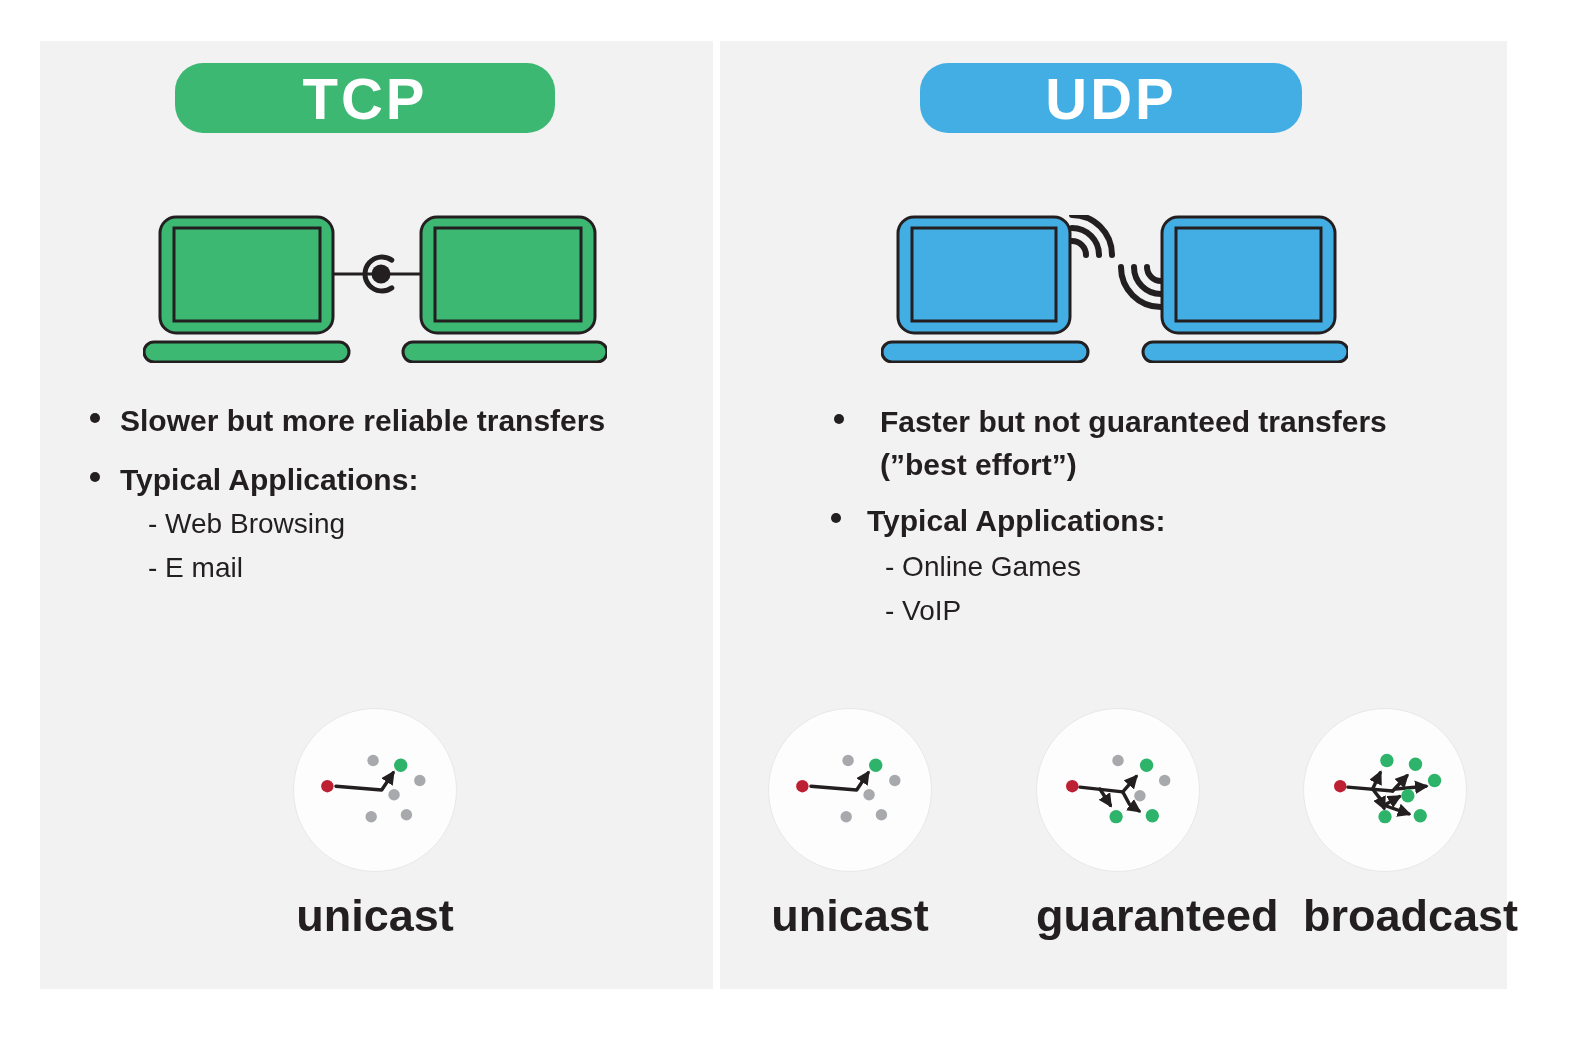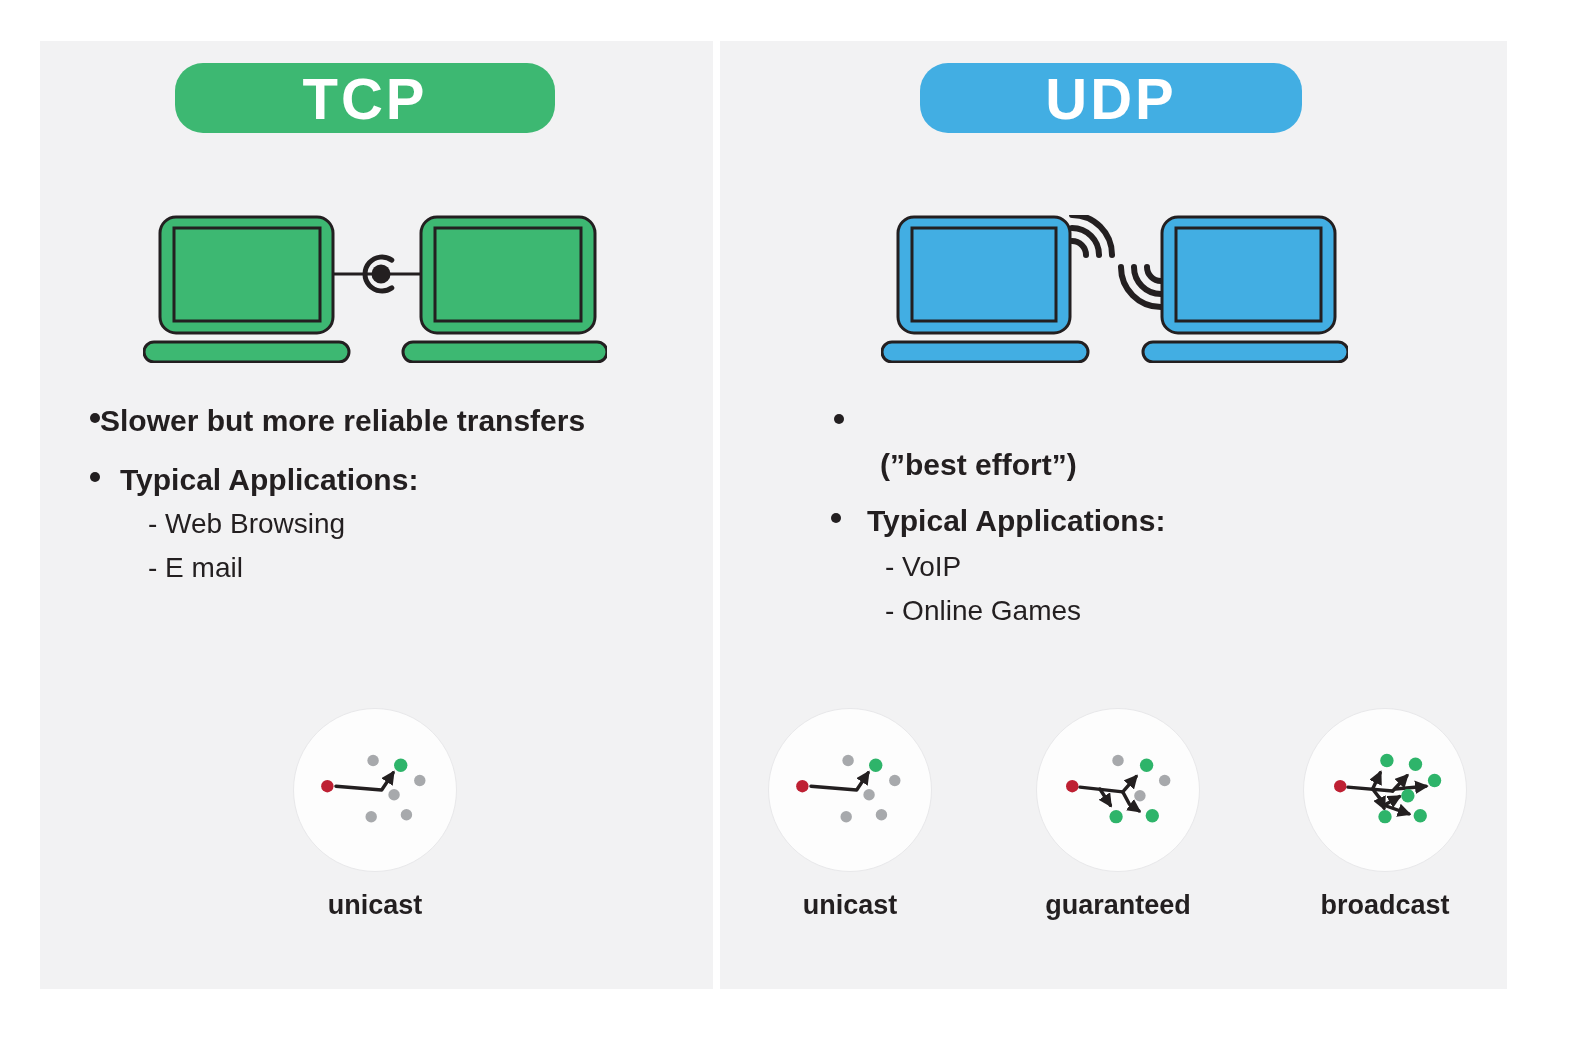--- a/index.html
+++ b/index.html
@@ -38,21 +38,21 @@
   .apps{position:absolute;font-size:28px;font-weight:400;line-height:44px;}
 
   .cast{
     position:absolute;width:164px;height:164px;border-radius:50%;
     background:var(--cast-circle-bg,#fdfdfd);
     border:1px solid #e8e8ea;box-sizing:border-box;
   }
   .cast svg{width:100%;height:100%;display:block;}
   .cast-label{
     position:absolute;width:164px;text-align:center;
-    font-size:27px;font-weight:bold;
+    font-size:45px;font-weight:bold;
   }
 </style>
 </head>
 <body>
 
 <div>
 
   <section class="panel panel-left">
 
     <div class="badge badge-green">
@@ -73,21 +73,21 @@
 
       <g>
         <rect class="lap-fill-green" x="278" y="2" width="174" height="116" rx="16"></rect>
         <rect class="lap-fill-green" x="292" y="13" width="146" height="93"></rect>
         <rect class="lap-fill-green" x="260" y="127" width="204" height="20" rx="10"></rect>
       </g>
     </svg>
 
     <div class="bullet" style="left:50px;top:358px;">
       <span class="dot"></span>
-      <span class="btext" style="">Slower but more reliable transfers</span>
+      <span class="btext" style="margin-left:20px;">Slower but more reliable transfers</span>
     </div>
 
     <div class="bullet" style="left:50px;top:417px;">
       <span class="dot"></span>
       <span class="btext" style="margin-left:20px;">Typical Applications:</span>
     </div>
 
     <div class="apps" style="left:108px;top:461px;">
       <div>- Web Browsing</div>
       <div>- E mail</div>
@@ -142,33 +142,33 @@
       <g>
         <rect class="lap-fill-blue" x="281" y="2" width="173" height="116" rx="16"></rect>
         <rect class="lap-fill-blue" x="295" y="13" width="145" height="93"></rect>
         <rect class="lap-fill-blue" x="262" y="127" width="205" height="20" rx="10"></rect>
       </g>
     </svg>
 
     <div class="bullet" style="left:114px;top:359px;">
       <span class="dot"></span>
       <span class="btext" style="margin-left:36px;">
-        <br>
+        <span>Faster but not guaranteed transfers</span><br>
         <span>(”best effort”)</span>
       </span>
     </div>
 
     <div class="bullet" style="left:111px;top:458px;">
       <span class="dot"></span>
       <span class="btext" style="margin-left:26px;">Typical Applications:</span>
     </div>
 
     <div class="apps" style="left:165px;top:504px;">
+      <div>- Online Games</div>
       <div>- VoIP</div>
-      <div>- Online Games</div>
     </div>
 
     <div class="cast" style="left:48px;top:667px;">
         <svg viewBox="0 0 170 170">
           <defs>
             <marker id="ah1" viewBox="0 0 10 10" refX="8" refY="5" markerWidth="4" markerHeight="4" orient="auto-start-reverse">
               <path d="M0 0 L10 5 L0 10 z" fill="#231f20"></path>
             </marker>
           </defs>
           <path d="M44 81 L92 85 L104 67" fill="none" stroke="#231f20" stroke-width="3.6" stroke-linecap="round" stroke-linejoin="round" marker-end="url(#ah1)"></path>

